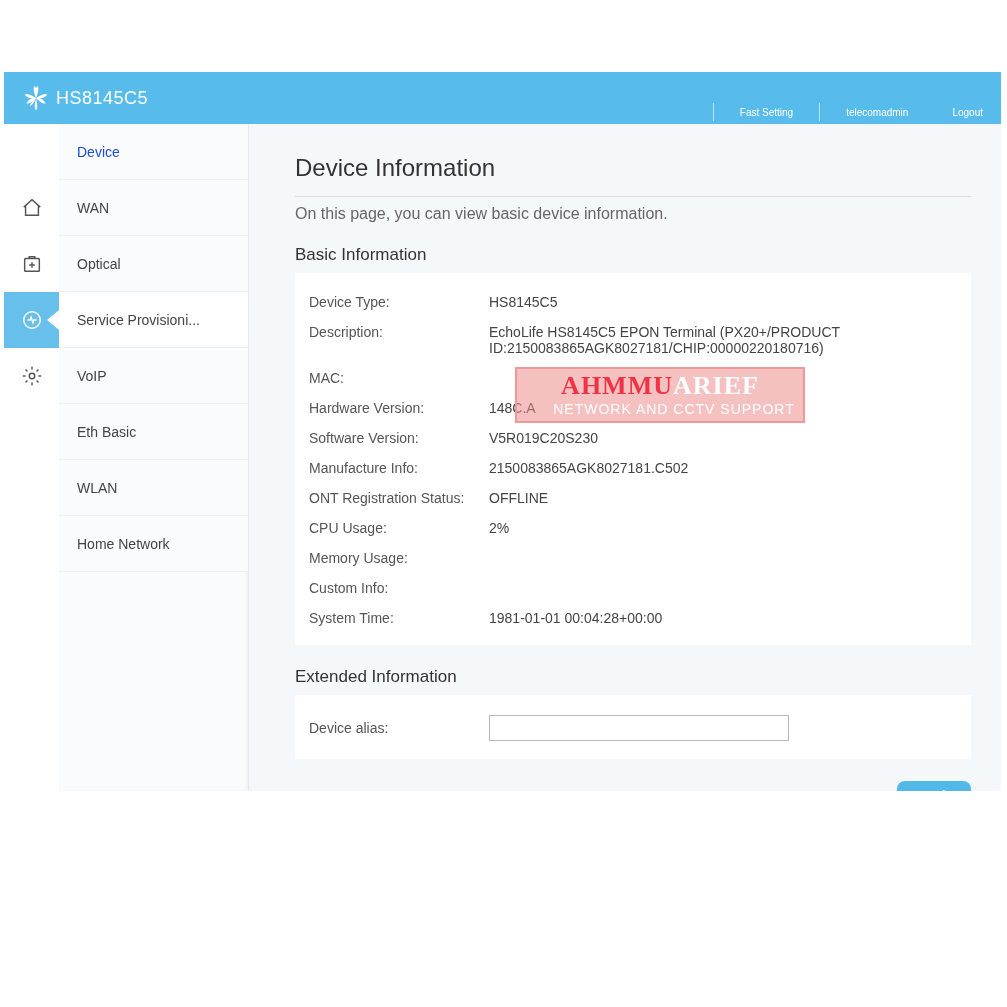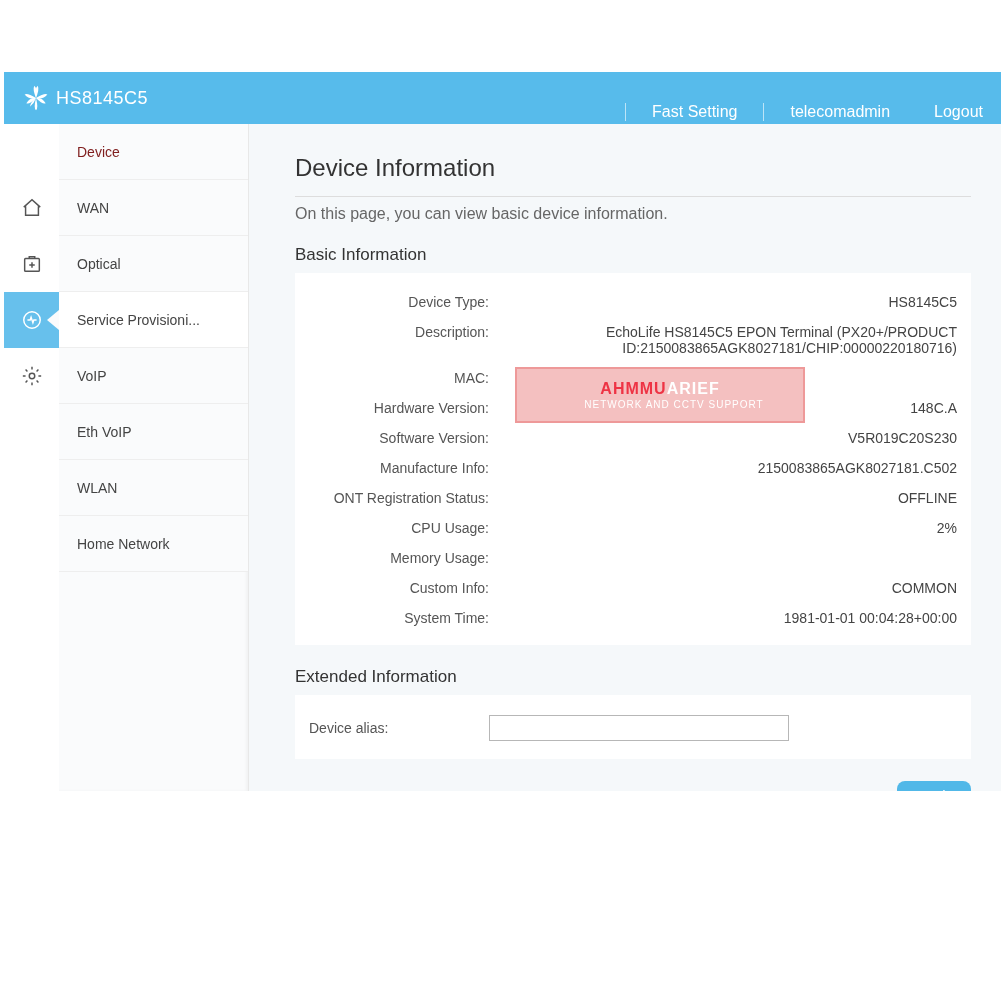--- a/index.html
+++ b/index.html
@@ -5,67 +5,67 @@
   * { box-sizing: border-box; margin: 0; padding: 0; }
   body { font-family: "Segoe UI", Arial, sans-serif; background: #fff; color: #333; font-size: 14px; }
   .page { width: 1007px; height: 863px; background: #fff; position: relative; overflow: hidden; }
 
   
   .header { position: absolute; top: 72px; left: 4px; right: 6px; height: 52px; background: #57bbeb; display: flex; align-items: center; padding: 0 18px; color: #fff; }
   .logo-wrap { display: flex; align-items: center; gap: 6px; }
   .logo-icon { width: 28px; height: 28px; position: relative; }
   .logo-icon svg { width: 100%; height: 100%; }
   .model { font-size: 18px; font-weight: 400; letter-spacing: 0.5px; }
-  .header-right { margin-left: auto; display: flex; align-items: center; gap: 12px; font-size: 16px; margin-top: 28px; }
+  .header-right { margin-left: auto; display: flex; align-items: center; gap: 12px; font-size: 10px; margin-top: 28px; }
   .header-right .divider { width: 1px; height: 18px; background: rgba(255,255,255,0.6); margin: 0 14px; }
   .header-right a { color: #fff; text-decoration: none; cursor: pointer; }
 
   
   .iconrail { position: absolute; top: 124px; left: 4px; width: 55px; background: #fff; }
   .iconrail .railitem { height: 56px; display: flex; align-items: center; justify-content: center; color: #555; }
   .iconrail .railitem.active { color: #fff; background: #67c0ec; }
   .iconrail svg { width: 22px; height: 22px; stroke: currentColor; fill: none; stroke-width: 1.6; }
 
   
   .sidebar { position: absolute; top: 124px; left: 59px; width: 190px; bottom: 72px; background: #fafbfc; border-right: 1px solid #e8e8e8; box-shadow: -2px 0 3px rgba(0,0,0,0.04) inset; }
   .submenu { background: #fafbfc; }
   .submenu .item { height: 56px; display: flex; align-items: center; padding: 0 18px; color: #444; border-bottom: 1px solid #eee; cursor: pointer; font-size: 14px; position: relative; }
-  .submenu .item.first { color: #7f1d1d; font-size: 14px; }
+  .submenu .item.first { color: #1d4ed8; font-size: 14px; }
   .submenu .item.selected { background: #fff; }
   .submenu .item.selected::before {
     content: ""; position: absolute; left: -12px; top: 50%; transform: translateY(-50%);
     width: 0; height: 0; border-top: 10px solid transparent; border-bottom: 10px solid transparent; border-right: 12px solid #fafbfc;
   }
 
   
   .main { position: absolute; top: 124px; left: 249px; right: 6px; bottom: 72px; background: #f5f8fa; padding: 30px 30px 20px 46px; overflow: auto; }
   .page-title { font-size: 24px; font-weight: 400; color: #333; margin-bottom: 14px; }
   .title-rule { border: none; border-top: 1px solid #ddd; margin-bottom: 8px; }
   .page-desc { font-size: 16px; color: #666; margin-bottom: 22px; }
 
   .section-title { font-size: 17px; font-weight: 400; color: #333; margin: 0 0 8px 0; }
   .panel { background: #fff; padding: 14px 14px 12px 14px; margin-bottom: 22px; }
 
-  .info-row { display: flex; align-items: flex-start; padding: 7px 0; color: #555; font-size: 14px; text-align: right; }
+  .info-row { display: flex; align-items: flex-start; padding: 7px 0; color: #555; font-size: 14px; }
   .info-row .label { width: 180px; flex-shrink: 0; color: #555; }
   .info-row .value { flex: 1; color: #444; }
 
   .ext-row { display: flex; align-items: center; padding: 6px 0; }
   .ext-row .label { width: 180px; color: #555; }
   .ext-row input { width: 300px; height: 26px; border: 1px solid #b7b7b7; padding: 0 6px; font-size: 13px; }
 
   .apply-wrap { display: flex; justify-content: flex-end; margin-top: 6px; }
   .apply-btn { background: #51b8e8; color: #fff; border: none; padding: 6px 18px; font-size: 15px; cursor: pointer; border-radius: 8px; }
 
   
   .watermark { position: absolute; left: 515px; top: 367px; width: 290px; height: 56px; border: 2px solid #e99; background: rgba(235,140,140,0.55); display: flex; flex-direction: column; align-items: center; justify-content: center; pointer-events: none; }
-  .watermark .wm-top { font-size: 16px; font-weight: 700; letter-spacing: 1px; line-height: 1; }
+  .watermark .wm-top { font-size: 26px; font-weight: 700; letter-spacing: 1px; line-height: 1; font-family: Liberation Serif, serif; }
   .watermark .wm-top .a { color: #e34; }
   .watermark .wm-top .b { color: #fff; }
-  .watermark .wm-sub { font-size: 10px; color: #fff; letter-spacing: 1px; margin-top: 2px; margin-left: 28px; }
+  .watermark .wm-sub { font-size: 14px; color: #fff; letter-spacing: 1px; margin-top: 2px; margin-left: 28px; }
 </style>
 </head>
 <body>
 
 <div class="page">
 
   <div class="header">
     <div class="logo-wrap">
       <span class="logo-icon">
         <svg viewBox="0 0 32 32">
@@ -131,21 +131,21 @@
       <div class="item">
           <span>Optical</span>
         </div>
       <div class="item selected">
           <span>Service Provisioni...</span>
         </div>
       <div class="item">
           <span>VoIP</span>
         </div>
       <div class="item">
-          <span>Eth VoIP</span>
+          <span>Eth Basic</span>
         </div>
       <div class="item">
           <span>WLAN</span>
         </div>
       <div class="item">
           <span>Home Network</span>
         </div>
     </div>
   </div>
 
@@ -186,21 +186,20 @@
         </div>
       <div class="info-row">
           <div class="label">CPU Usage:</div>
           <div class="value">2%</div>
         </div>
       <div class="info-row">
           <div class="label">Memory Usage:</div>
         </div>
       <div class="info-row">
           <div class="label">Custom Info:</div>
-          <div class="value">COMMON</div>
         </div>
       <div class="info-row">
           <div class="label">System Time:</div>
           <div class="value">1981-01-01 00:04:28+00:00</div>
         </div>
     </div>
 
     <div class="section-title">Extended Information</div>
     <div class="panel">
       <div class="ext-row">

